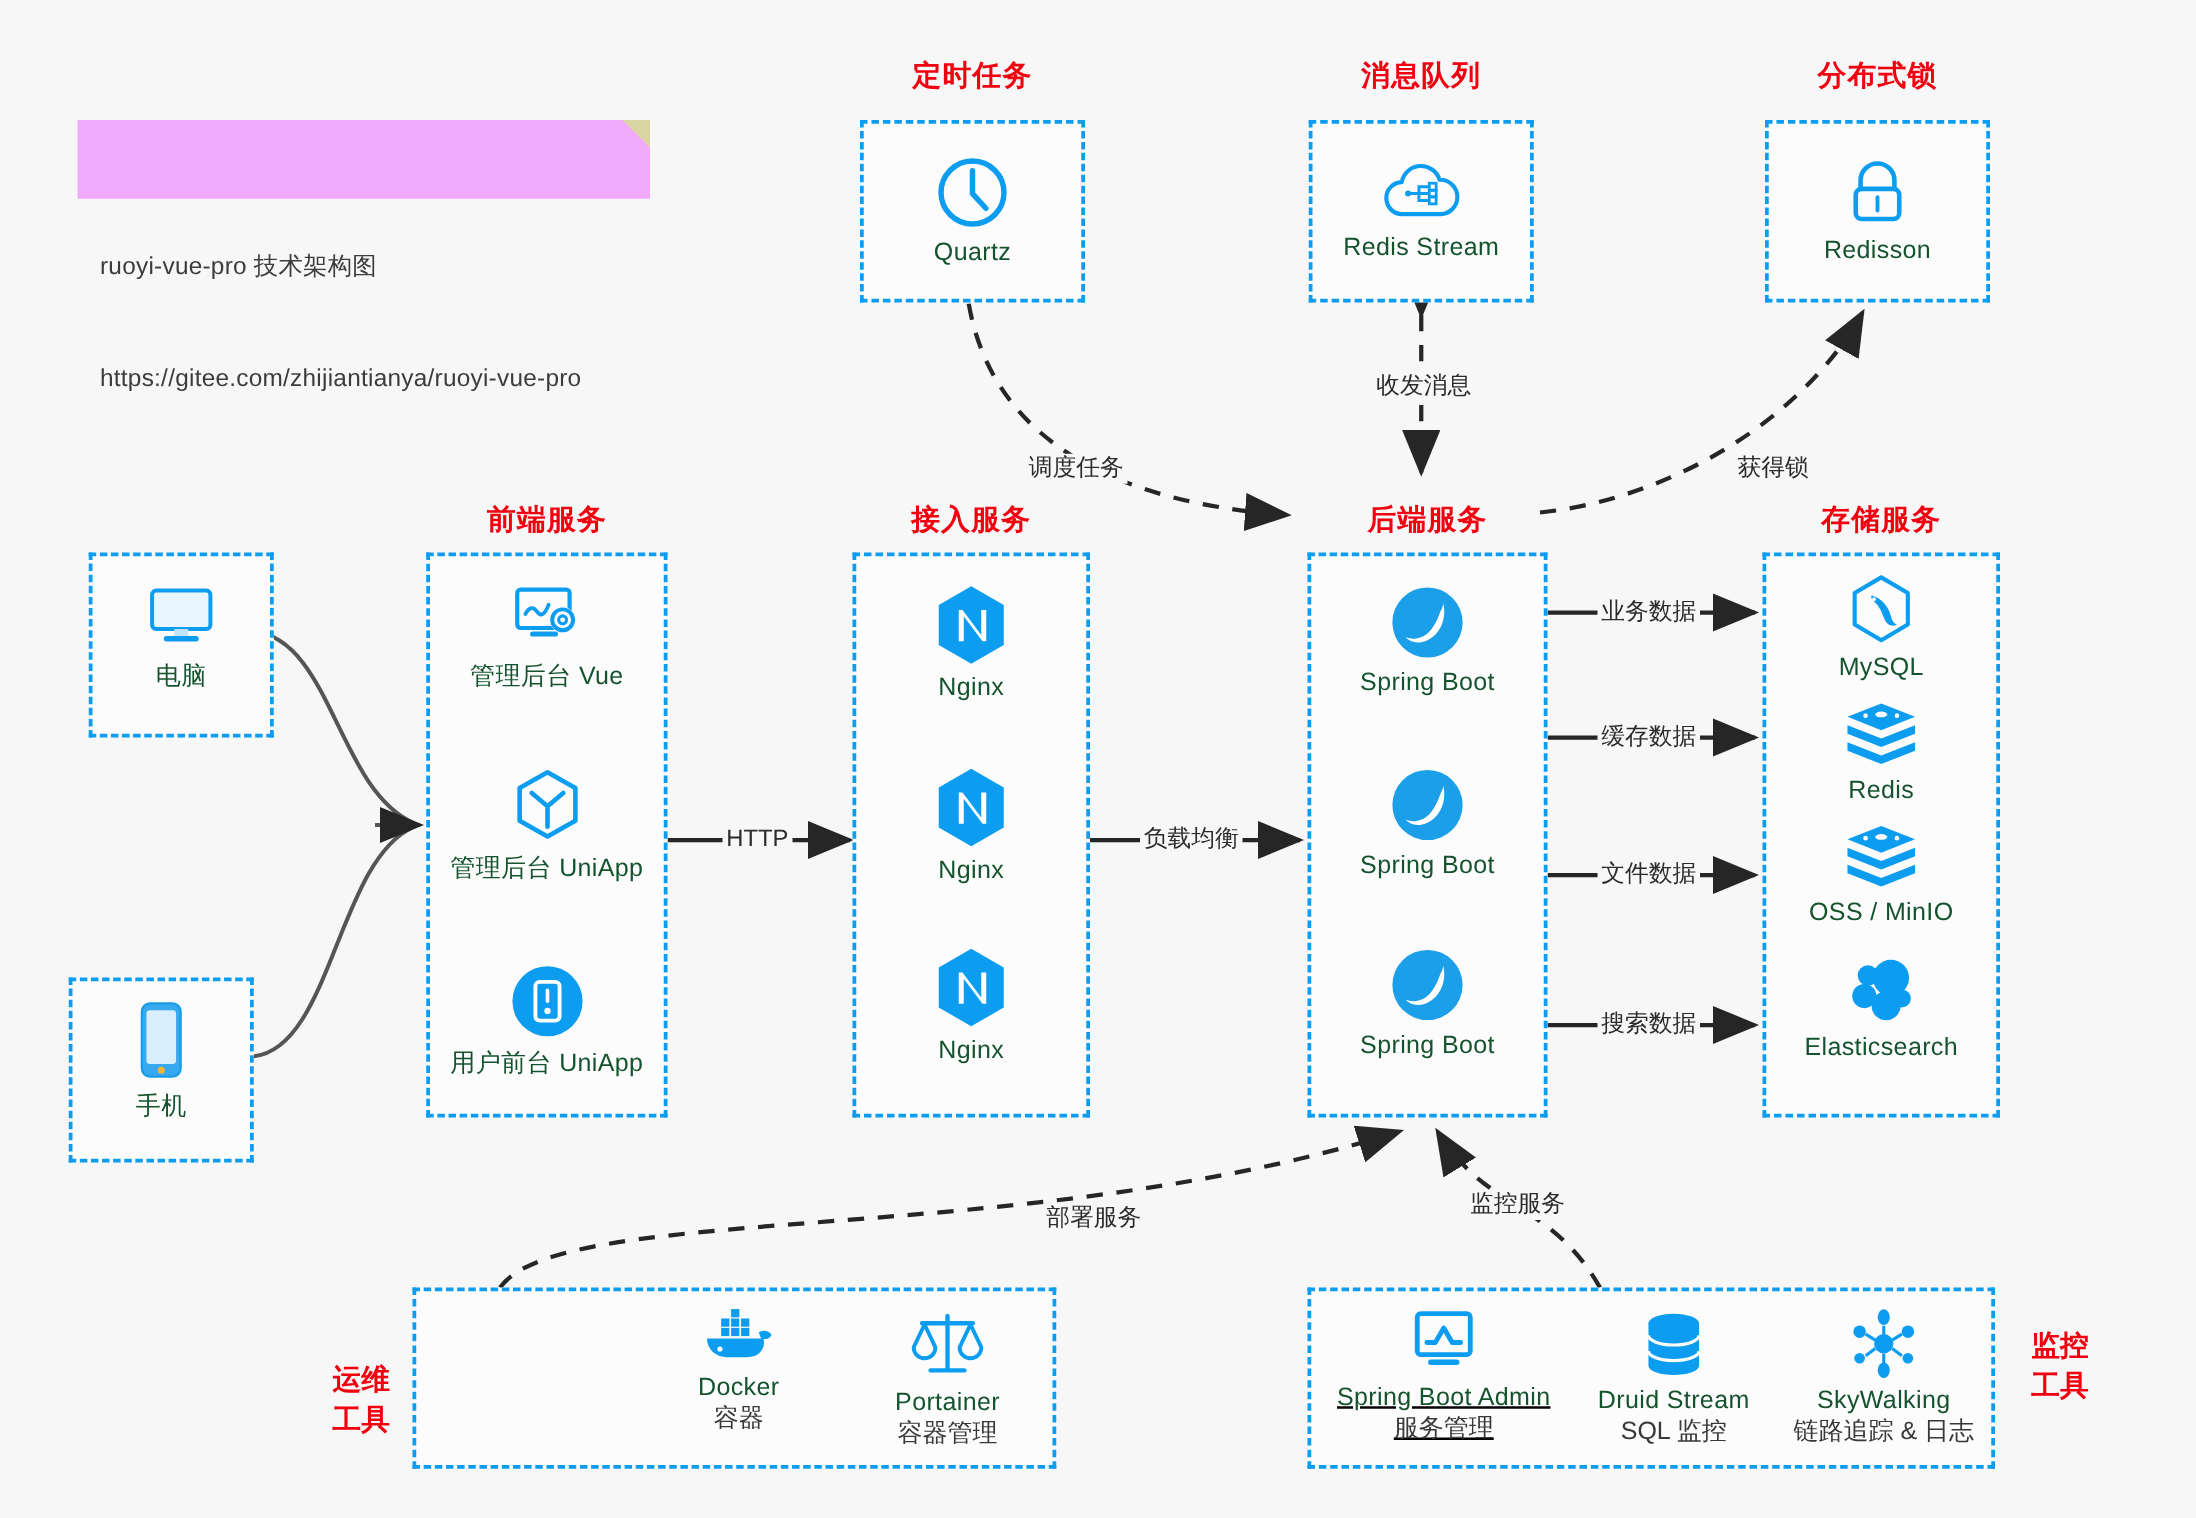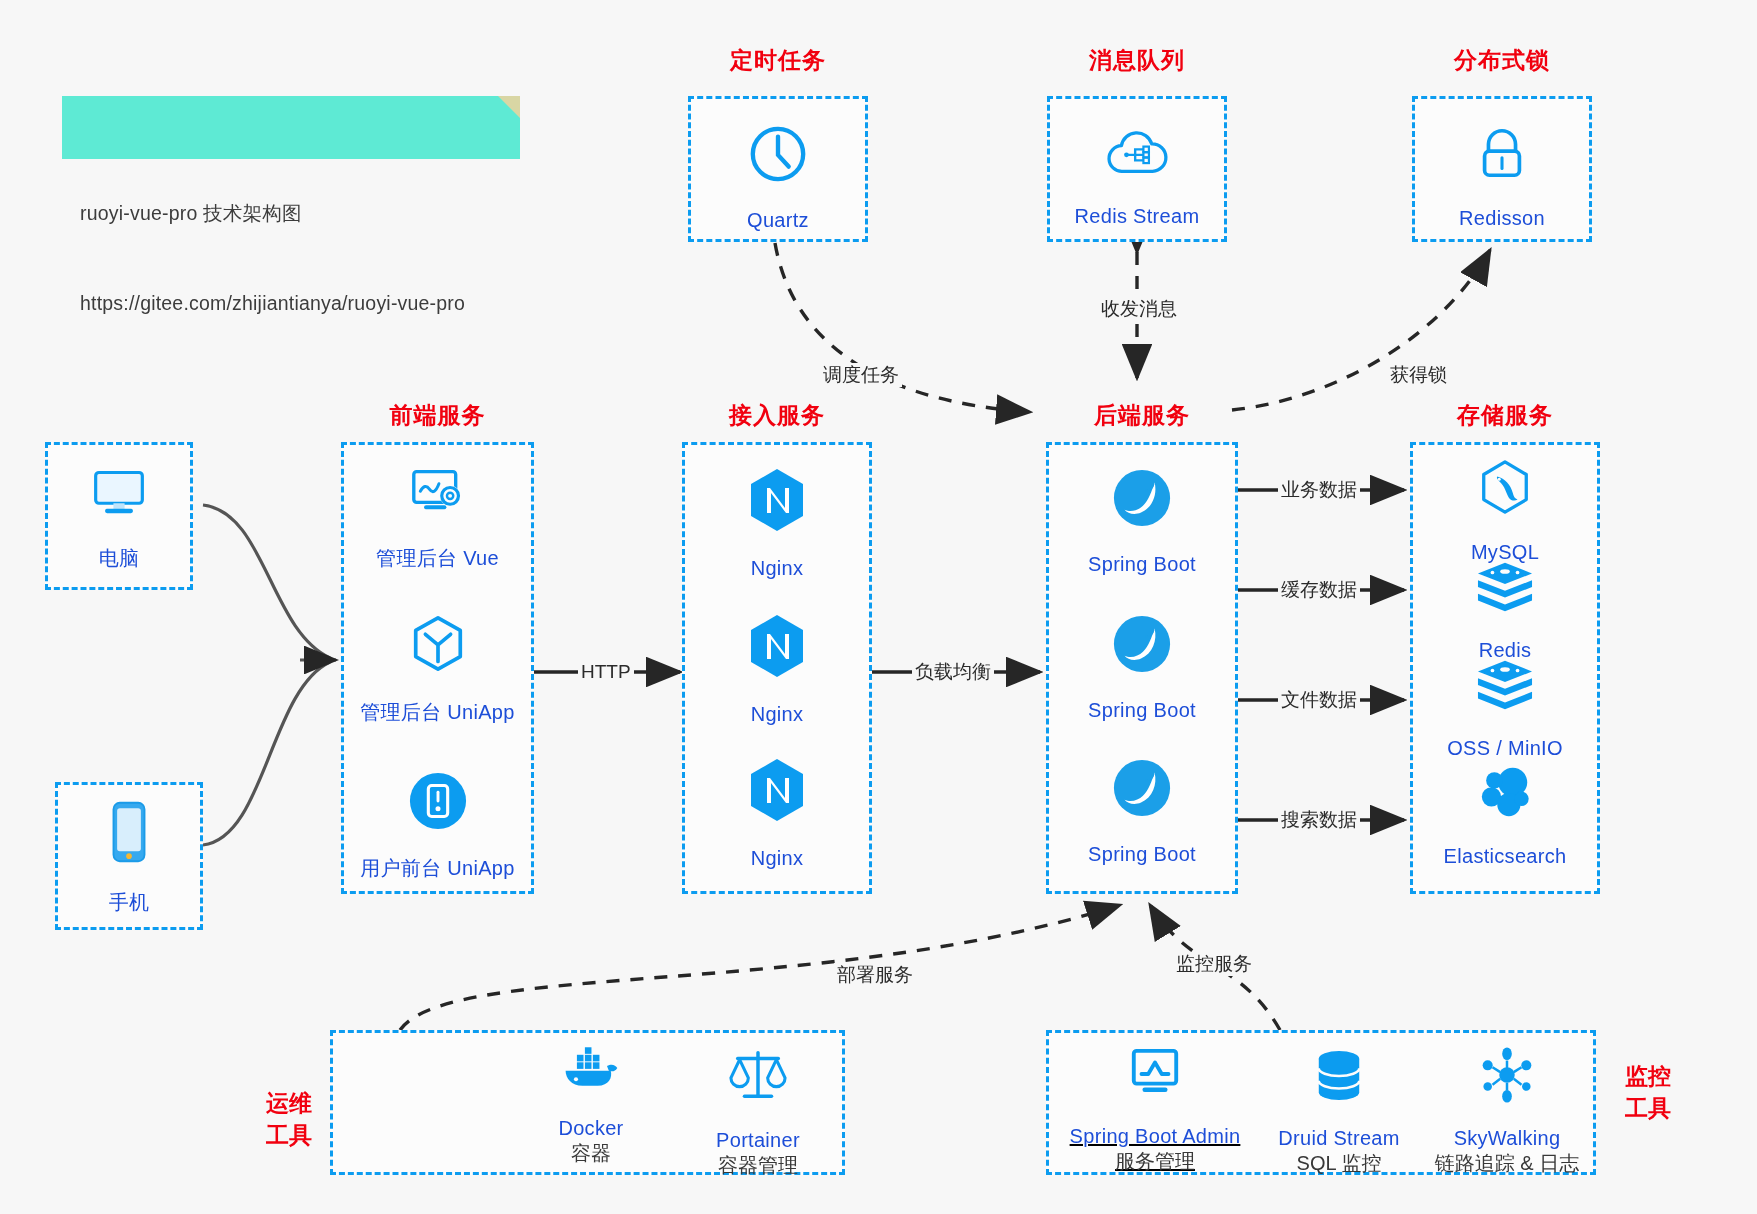--- a/index.html
+++ b/index.html
@@ -8,21 +8,21 @@
     background:#f7f7f7;
     font-family:"Liberation Sans","DejaVu Sans",sans-serif;
     position:relative;overflow:hidden;
   }
   #stage{position:absolute;left:0;top:0;width:1757px;height:1214px;}
   svg#wires{position:absolute;left:0;top:0;width:1757px;height:1214px;pointer-events:none;}
 
   
   .note{
     position:absolute;left:62px;top:96px;width:458px;height:63px;
-    background:#5eead4;
+    background:#f0abfc;
     font-size:19.5px;color:#3c3c3c;
     line-height:30px;
     padding:12px 0 0 18px;
     box-sizing:border-box;
     white-space:pre;
   }
   .note .fold{
     position:absolute;right:0;top:0;width:0;height:0;
     border-left:22px solid transparent;
     border-top:22px solid #d9d6a4;
@@ -46,21 +46,21 @@
     text-align:center;
   }
   .sidetitle{
     position:absolute;color:#f1000f;font-weight:bold;font-size:23px;
     line-height:32px;text-align:center;white-space:nowrap;
   }
 
   
   .node{position:absolute;text-align:center;width:100%;left:0;}
   .node .cap{
-    font-size:20px;color:#1d4ed8;margin-top:24px;white-space:nowrap;
+    font-size:20px;color:#14532d;margin-top:6px;white-space:nowrap;
     letter-spacing:.3px;
   }
   .node .cap2{font-size:20px;color:#383838;white-space:nowrap;line-height:26px;}
   .ico{display:block;margin:0 auto;}
 
   
   .elabel{
     position:absolute;background:#f7f7f7;
     font-size:19px;color:#2b2b2b;padding:1px 3px;
     white-space:nowrap;line-height:22px;
@@ -142,21 +142,21 @@
     <div class="node" style="top:24px;">
       <svg class="ico" width="58" height="60" viewBox="0 0 60 62">
         <path d="M16,30 v-8 a14,14 0 0 1 28,0 v8" fill="none" stroke="#0c9cf0" stroke-width="3.8"></path>
         <rect x="12" y="29" width="36" height="25" rx="5" fill="none" stroke="#0c9cf0" stroke-width="3.8"></rect>
         <line x1="30" y1="36" x2="30" y2="47" stroke="#0c9cf0" stroke-width="3.2" stroke-linecap="round"></line>
       </svg>
       <div class="cap">Redisson</div>
     </div>
   </div>
 
-  <div class="dbox" style="left:45px;top:442px;width:148px;height:148px;">
+  <div class="dbox" style="left:71px;top:442px;width:148px;height:148px;">
     <div class="node" style="top:20px;">
       <svg class="ico" width="62" height="56" viewBox="0 0 66 60">
         <rect x="8" y="8" width="50" height="33" rx="3.5" fill="#eaf6ff" stroke="#0c9cf0" stroke-width="3.4"></rect>
         <rect x="27" y="41" width="12" height="7" fill="#bfe4fb"></rect>
         <rect x="18" y="47" width="30" height="4.6" rx="2.3" fill="#0c9cf0"></rect>
       </svg>
       <div class="cap">电脑</div>
     </div>
   </div>
 

